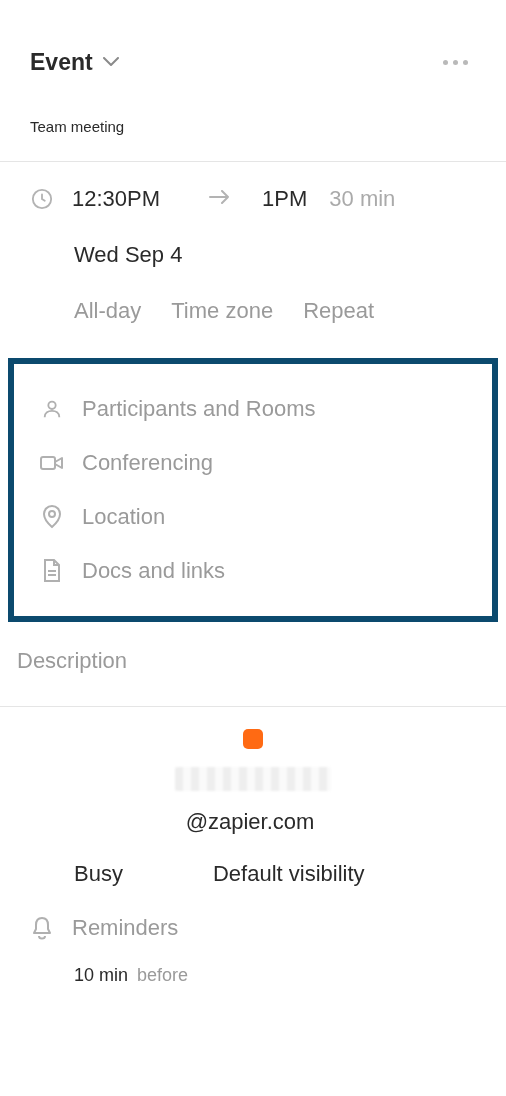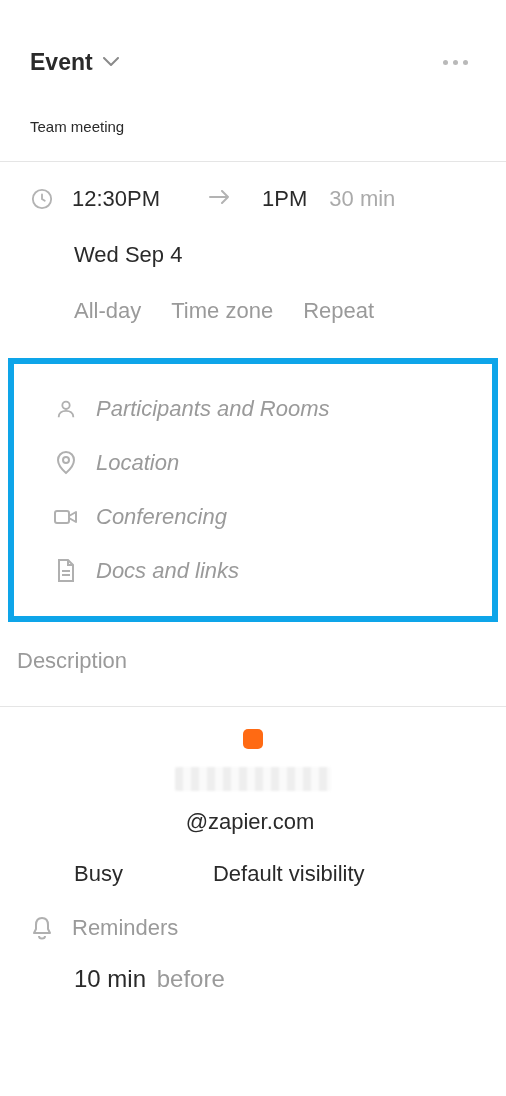--- a/index.html
+++ b/index.html
@@ -86,23 +86,22 @@
   }
   .option-btn {
     font-size: 22px;
     color: #9a9a9a;
     cursor: pointer;
   }
 
   
   .highlight-wrap {
     margin: 6px 8px 0 8px;
-    border: 6px solid #0ea5e9;
-    padding: 18px 16px 18px 34px;
-    font-style: italic;
+    border: 6px solid #0c4a6e;
+    padding: 18px 16px 18px 20px;
   }
   .field-row {
     display: flex;
     align-items: center;
     gap: 18px;
     padding: 14px 6px;
     cursor: pointer;
   }
   .field-icon { width: 24px; display:flex; justify-content:center; color:#b0b0b0; }
   .field-icon svg { display:block; }
@@ -130,21 +129,21 @@
   .email-suffix { font-size: 22px; color:#2a2a2a; margin-left:-6px;}
   .status-row {
     padding-left: 44px;
     display:flex;
     gap: 90px;
     margin-bottom: 28px;
   }
   .status-item { font-size: 22px; color:#2a2a2a; cursor:pointer; }
   .reminders-row { display:flex; align-items:center; gap:18px; margin-bottom: 24px;}
   .reminders-label { font-size:22px; color:#9a9a9a; }
-  .reminder-value-row { padding-left:44px; font-size:24px; color:#2a2a2a;}
+  .reminder-value-row { padding-left:44px; font-size:18px; color:#2a2a2a;}
   .reminder-before { color:#9a9a9a; margin-left:4px;}
 </style>
 </head>
 <body>
 
 <div class="container">
 
   <div class="header">
     <div class="event-type">
       <span>Event</span>
@@ -195,35 +194,35 @@
       <span class="field-icon">
         <svg width="22" height="22" viewBox="0 0 24 24">
             <circle cx="12" cy="8" r="4" stroke="#b0b0b0" stroke-width="2" fill="none"></circle>
             <path d="M4 21 C4 16 8 14 12 14 C16 14 20 16 20 21" stroke="#b0b0b0" stroke-width="2" fill="none"></path>
           </svg>
       </span>
       <span class="field-label">Participants and Rooms</span>
     </div>
     <div class="field-row">
       <span class="field-icon">
+        <svg width="24" height="18" viewBox="0 0 24 18">
+            <rect x="1" y="3" width="14" height="12" rx="2" stroke="#b0b0b0" stroke-width="2" fill="none"></rect>
+            <path d="M15 8 L22 4 V14 L15 10" stroke="#b0b0b0" stroke-width="2" fill="none" stroke-linejoin="round"></path>
+          </svg>
+      </span>
+      <span class="field-label">Conferencing</span>
+    </div>
+    <div class="field-row">
+      <span class="field-icon">
         <svg width="20" height="24" viewBox="0 0 20 24">
             <path d="M10 1 C5 1 2 5 2 9 C2 15 10 22 10 22 C10 22 18 15 18 9 C18 5 15 1 10 1 Z" stroke="#b0b0b0" stroke-width="2" fill="none"></path>
             <circle cx="10" cy="9" r="3" stroke="#b0b0b0" stroke-width="2" fill="none"></circle>
           </svg>
       </span>
       <span class="field-label">Location</span>
-    </div>
-    <div class="field-row">
-      <span class="field-icon">
-        <svg width="24" height="18" viewBox="0 0 24 18">
-            <rect x="1" y="3" width="14" height="12" rx="2" stroke="#b0b0b0" stroke-width="2" fill="none"></rect>
-            <path d="M15 8 L22 4 V14 L15 10" stroke="#b0b0b0" stroke-width="2" fill="none" stroke-linejoin="round"></path>
-          </svg>
-      </span>
-      <span class="field-label">Conferencing</span>
     </div>
     <div class="field-row">
       <span class="field-icon">
         <svg width="20" height="24" viewBox="0 0 20 24">
             <path d="M3 1 H12 L17 6 V22 H3 Z" stroke="#b0b0b0" stroke-width="2" fill="none"></path>
             <path d="M12 1 V6 H17" stroke="#b0b0b0" stroke-width="2" fill="none"></path>
             <line x1="6" y1="12" x2="14" y2="12" stroke="#b0b0b0" stroke-width="2"></line>
             <line x1="6" y1="16" x2="14" y2="16" stroke="#b0b0b0" stroke-width="2"></line>
           </svg>
       </span>

